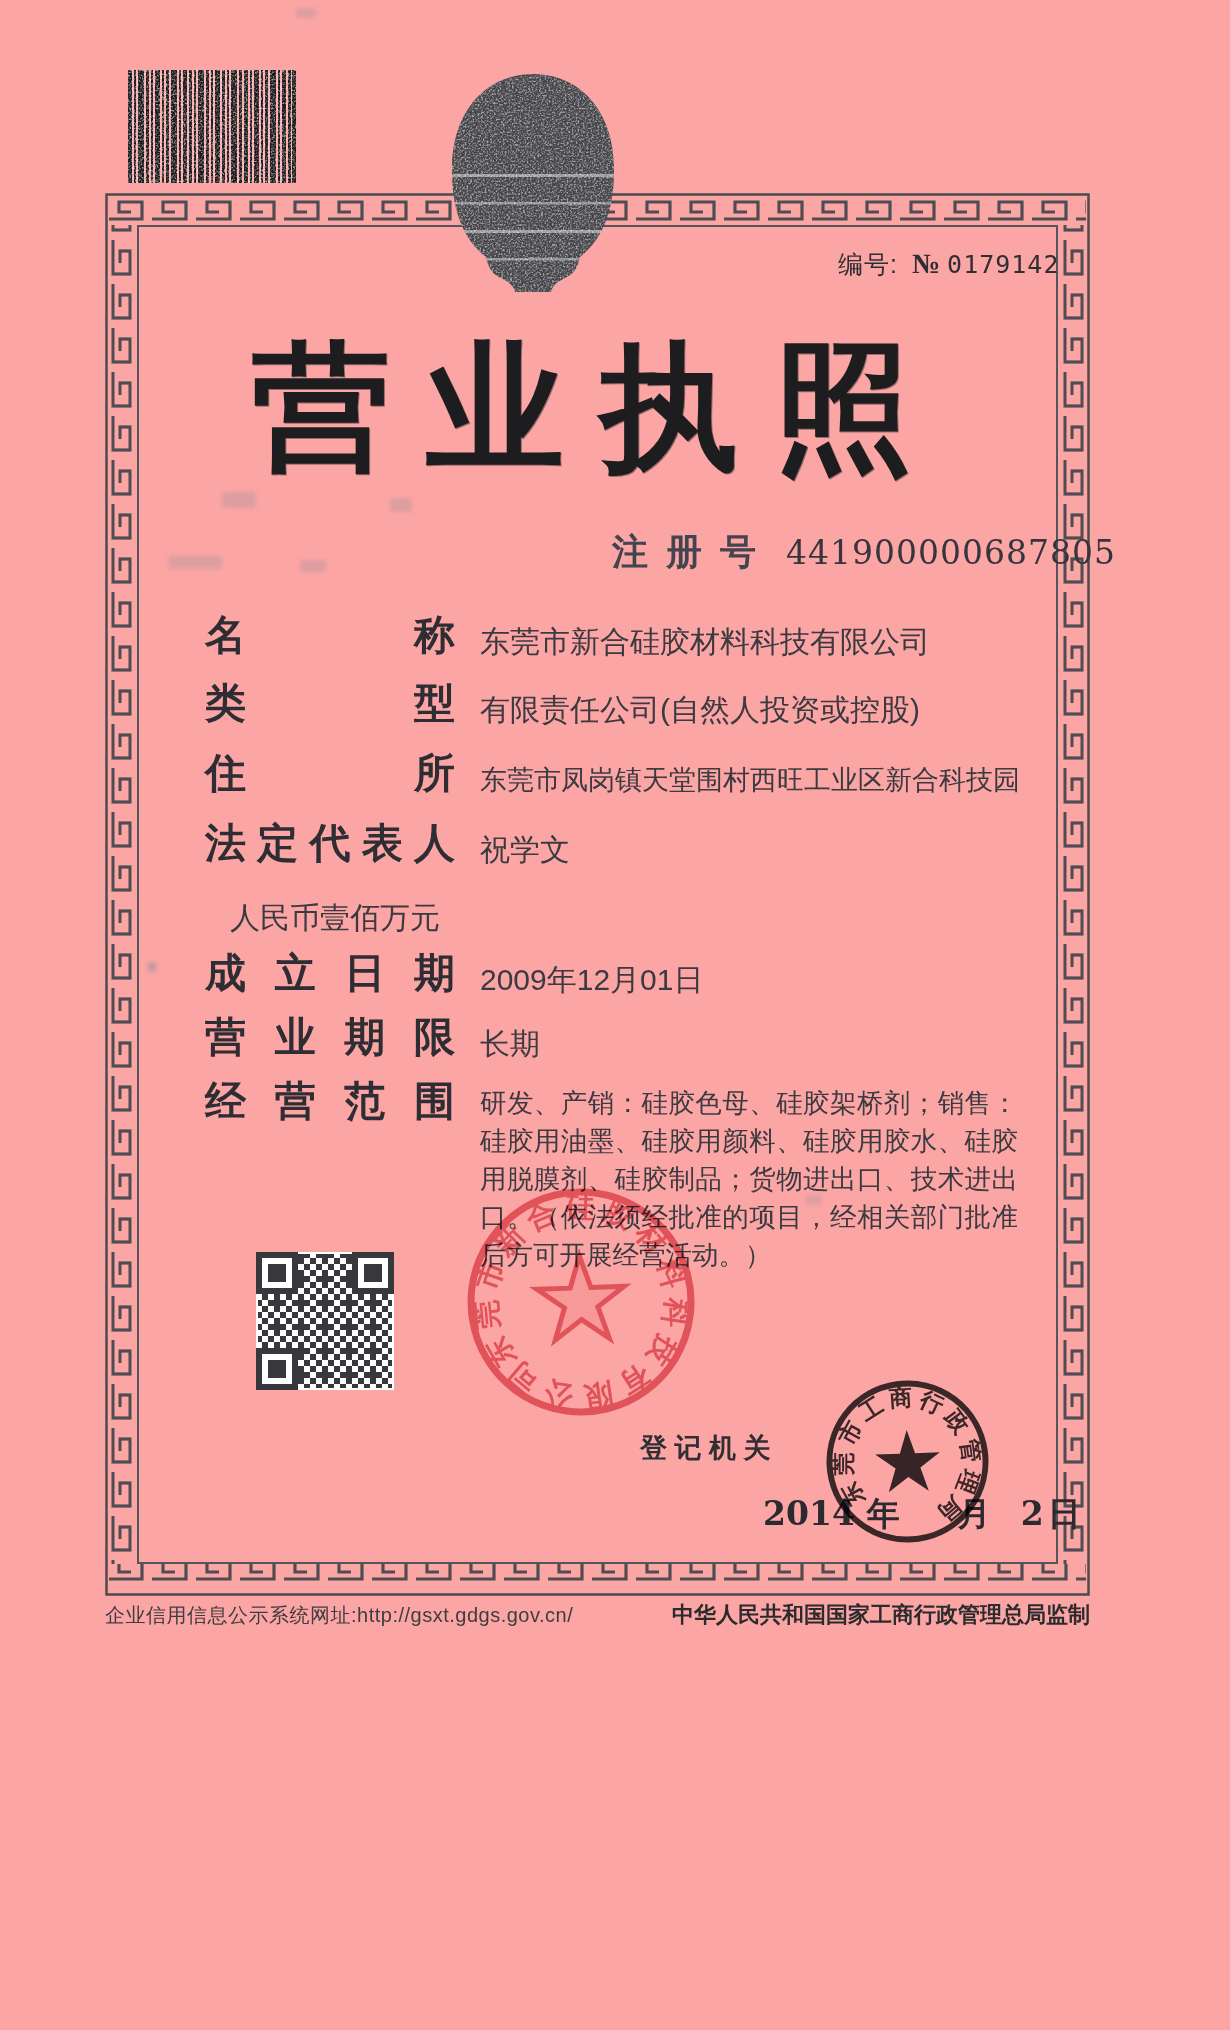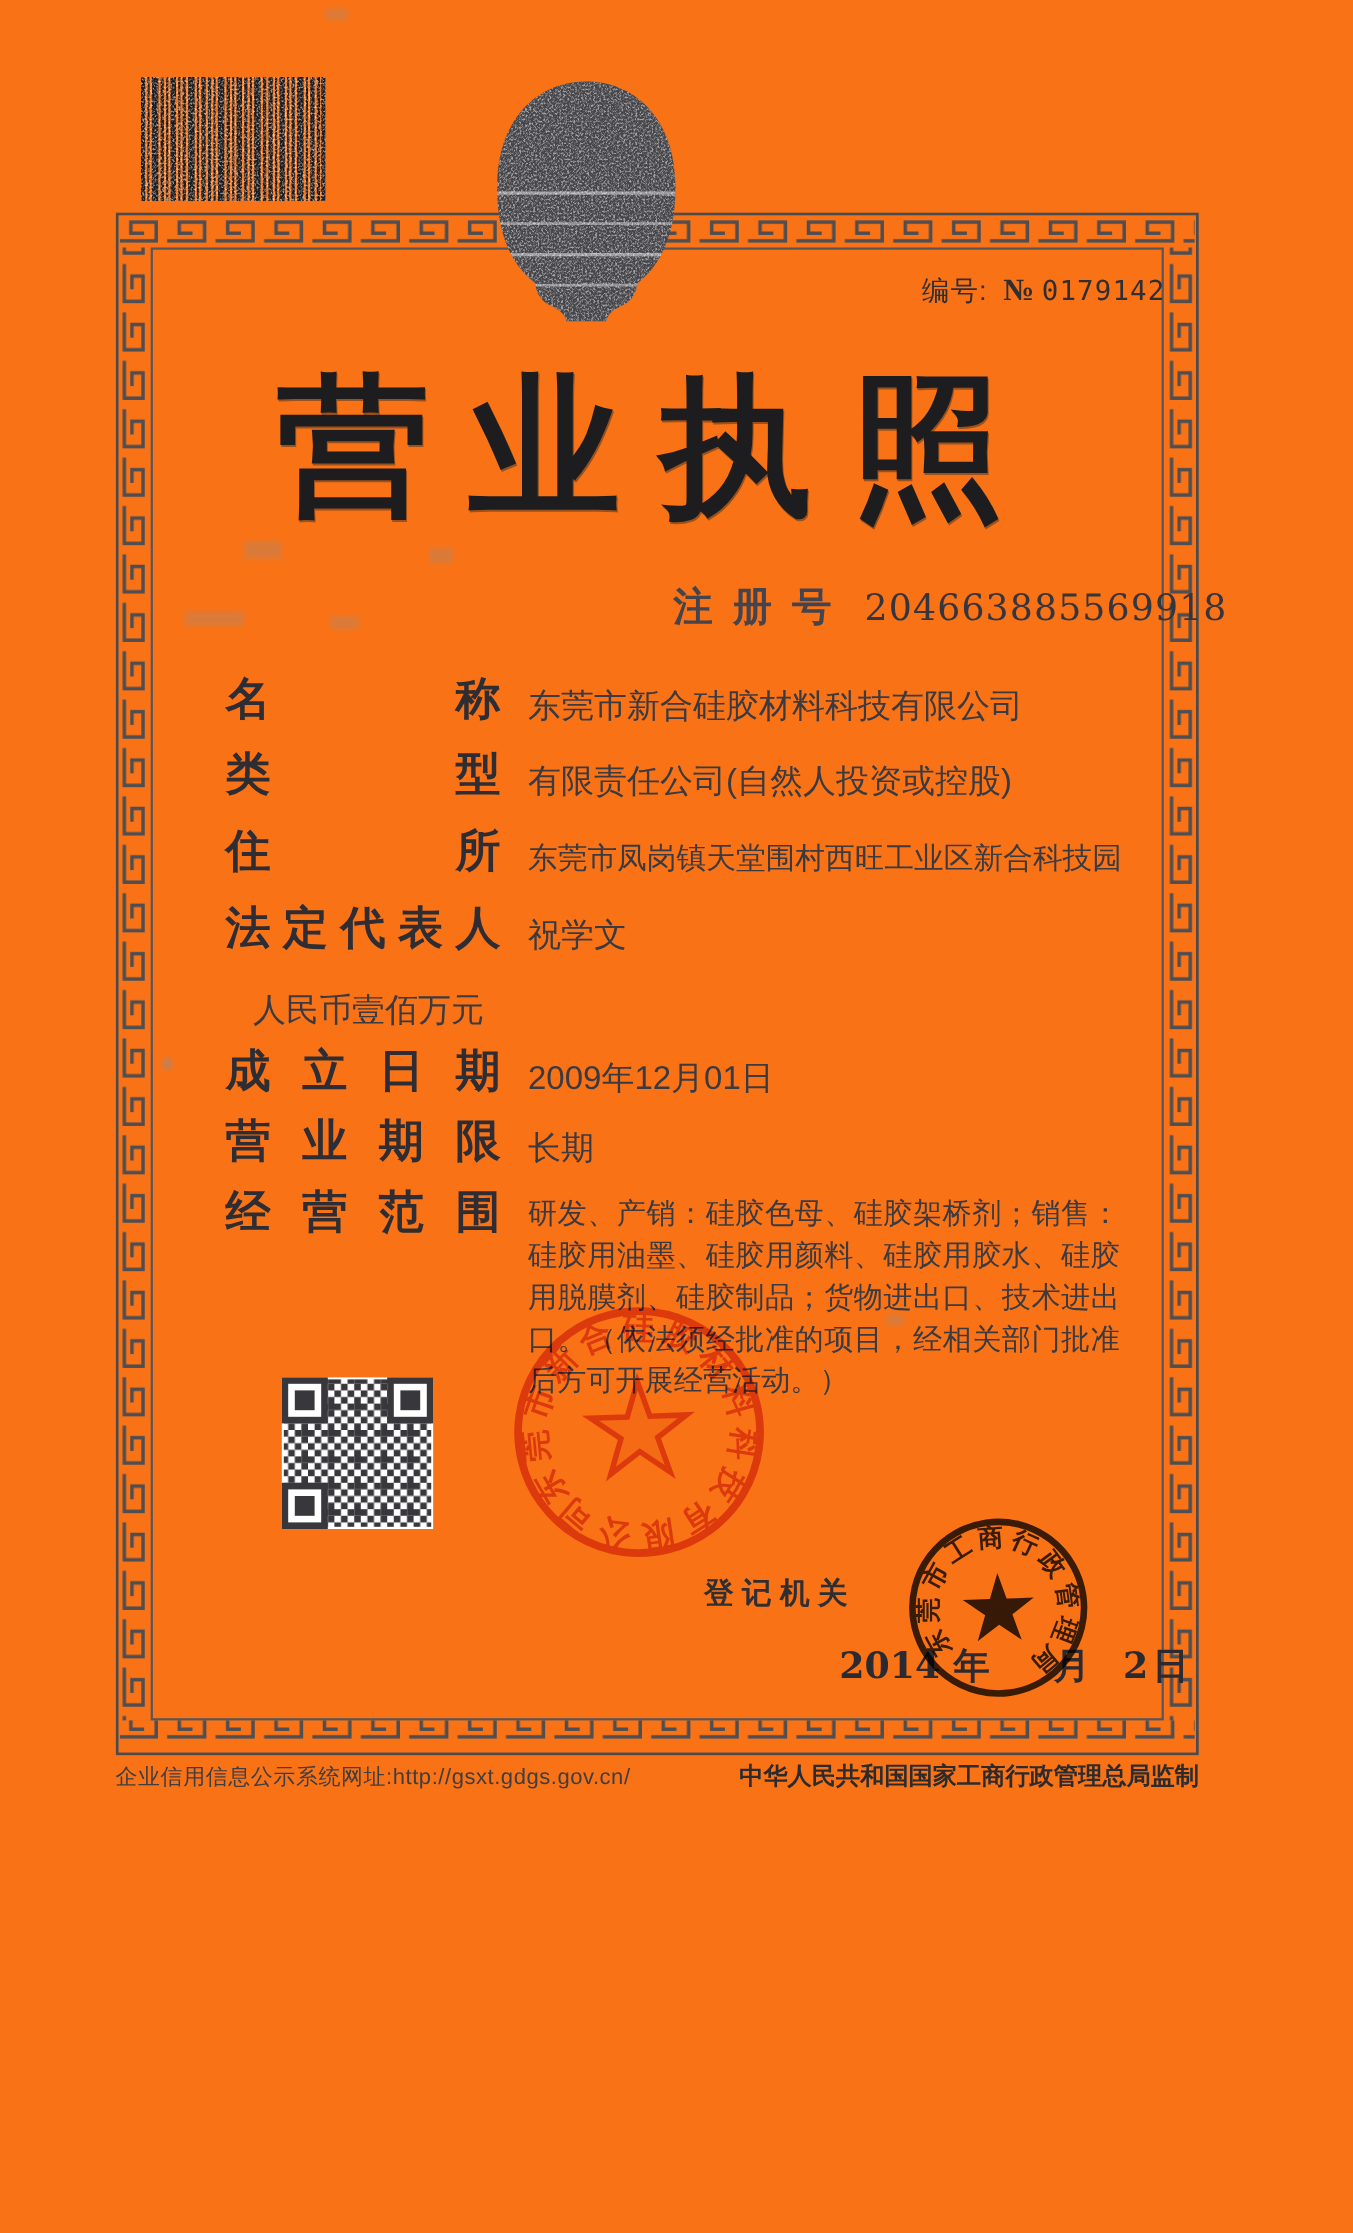--- a/index.html
+++ b/index.html
@@ -1,18 +1,18 @@
 <!DOCTYPE html>
 <html><head>
 <meta charset="utf-8">
 <style>
   html,body{margin:0;padding:0;background:#ffffff;}
   .page{
     position:relative; width:1230px; height:2030px;
-    background:#f97316; overflow:hidden;
+    background:#fca5a5; overflow:hidden;
     font-family:"Liberation Sans", sans-serif; color:#2d2d33;
   }
   .abs{position:absolute;}
 
   
   .frame{left:105px; top:193px;}
 
   
   .barcode{left:128px; top:70px;}
   .emblem{left:447px; top:70px;}
@@ -149,21 +149,21 @@
 
   <div class="abs title">
     <span>营</span>
     <span>业</span>
     <span>执</span>
     <span>照</span>
   </div>
 
   <div class="abs regline">
     <span class="reglabel">注 册 号</span>
-    <span class="regno">204663885569918</span>
+    <span class="regno">441900000687805</span>
   </div>
 
   <div class="row" style="top:612px">
     <div class="flabel">名称</div>
     <div class="fvalue">东莞市新合硅胶材料科技有限公司</div>
   </div>
   <div class="row" style="top:680px">
     <div class="flabel">类型</div>
     <div class="fvalue">有限责任公司(自然人投资或控股)</div>
   </div>

